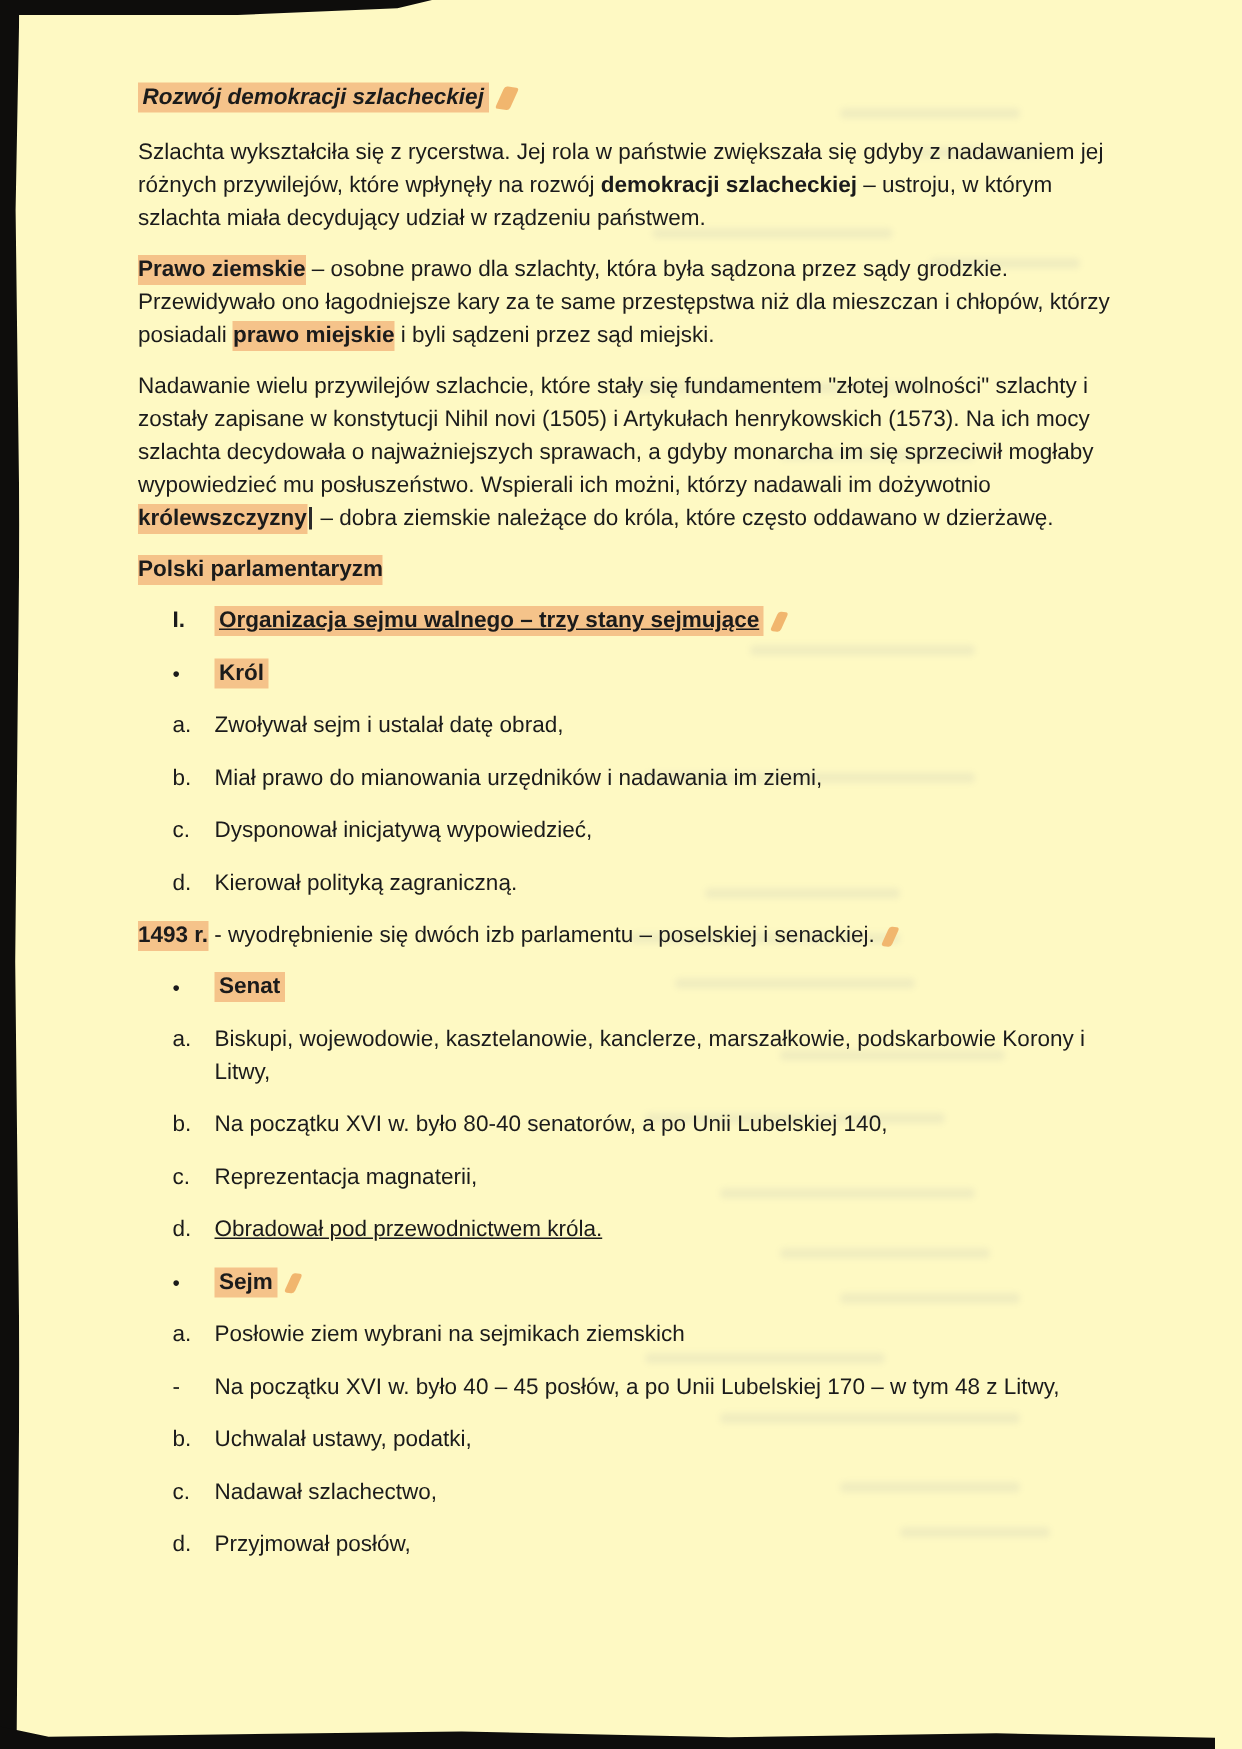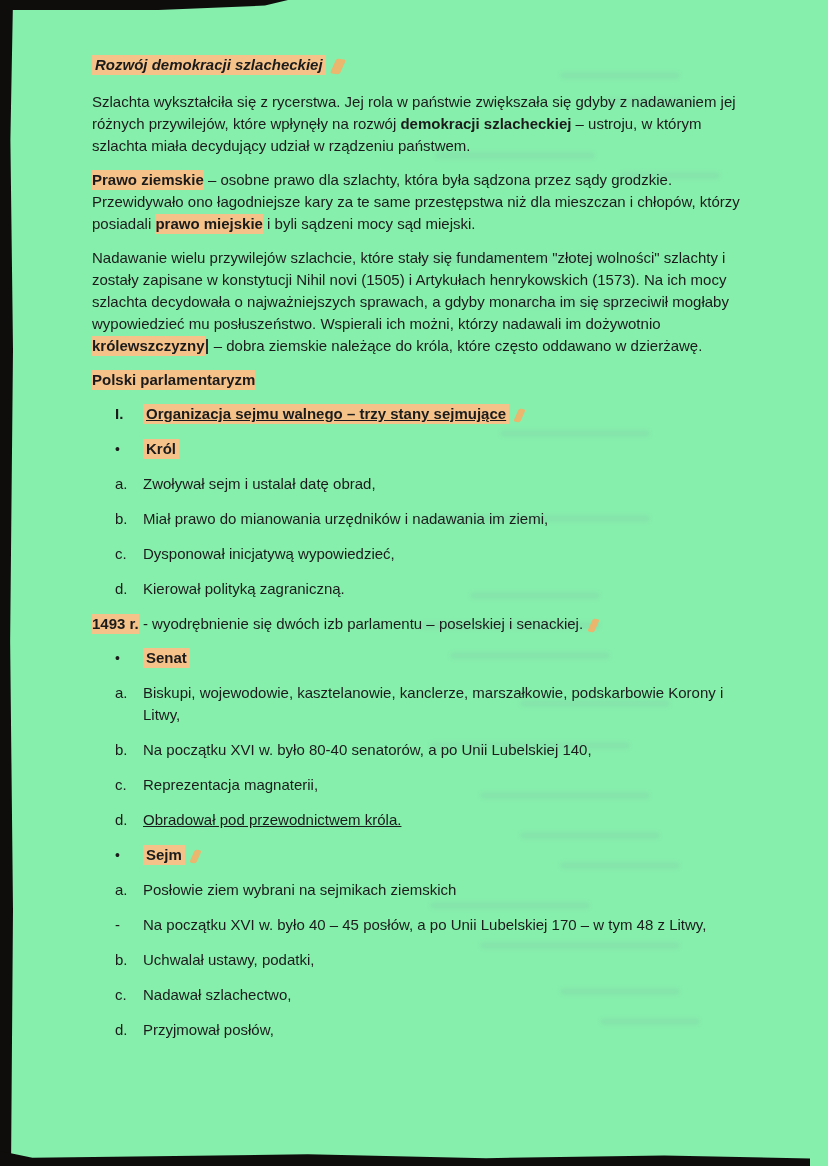--- a/index.html
+++ b/index.html
@@ -4,21 +4,21 @@
 <style>
   * { margin:0; padding:0; box-sizing:border-box; }
   html, body { width:828px; height:1166px; }
   body {
     font-family:"Liberation Sans", sans-serif;
     background:#dedad5;
   }
   .page {
     position:relative;
     width:828px; height:1166px;
-    background:#86efac;
+    background:#fef9c3;
     overflow:hidden;
     color:#1b1b1b;
   }
 
   
   .edge { position:absolute; background:#0e0d0c; z-index:5; }
   .edge-left  { left:0; top:0; bottom:0; width:13px;
                 clip-path:polygon(0 0,100% 0,80% 12%,100% 30%,78% 55%,100% 78%,85% 100%,0 100%); }
   .edge-top   { left:0; top:0; width:288px; height:10px;
                 clip-path:polygon(0 0,100% 0,92% 55%,55% 100%,0 100%); }
@@ -92,21 +92,21 @@
     <div class="g" style="top:1018px;left:600px;width:100px"></div>
   </div>
 
   <div class="content">
 
     <p class="title"><span class="hl">Rozwój demokracji szlacheckiej</span><span class="pen-mark"></span></p>
 
 
     <p class="para"><span>Szlachta wykształciła się z rycerstwa. Jej rola w państwie zwiększała się gdyby z nadawaniem jej różnych przywilejów, które wpłynęły na rozwój </span><strong>demokracji szlacheckiej</strong><span> – ustroju, w którym szlachta miała decydujący udział w rządzeniu państwem.</span></p>
 
-    <p class="para"><strong class="hl">Prawo ziemskie</strong><span> – osobne prawo dla szlachty, która była sądzona przez sądy grodzkie. Przewidywało ono łagodniejsze kary za te same przestępstwa niż dla mieszczan i chłopów, którzy posiadali </span><strong class="hl">prawo miejskie</strong><span> i byli sądzeni mocy sąd miejski.</span></p>
+    <p class="para"><strong class="hl">Prawo ziemskie</strong><span> – osobne prawo dla szlachty, która była sądzona przez sądy grodzkie. Przewidywało ono łagodniejsze kary za te same przestępstwa niż dla mieszczan i chłopów, którzy posiadali </span><strong class="hl">prawo miejskie</strong><span> i byli sądzeni przez sąd miejski.</span></p>
 
 
     <p class="para"><span>Nadawanie wielu przywilejów szlachcie, które stały się fundamentem "złotej wolności" szlachty i zostały zapisane w konstytucji Nihil novi (1505) i Artykułach henrykowskich (1573). Na ich mocy szlachta decydowała o najważniejszych sprawach, a gdyby monarcha im się sprzeciwił mogłaby wypowiedzieć mu posłuszeństwo. Wspierali ich możni, którzy nadawali im dożywotnio </span><strong class="hl">królewszczyzny</strong><span class="cursor-mark"></span><span> – dobra ziemskie należące do króla, które często oddawano w dzierżawę.</span></p>
 
     <p class="h"><span class="hl">Polski parlamentaryzm</span></p>
 
     <div class="li">
       <span class="marker bold">I.</span>
       <span class="t"><span class="bold underline hl">Organizacja sejmu walnego – trzy stany sejmujące</span><span class="pen-mark small"></span></span>
     </div>

